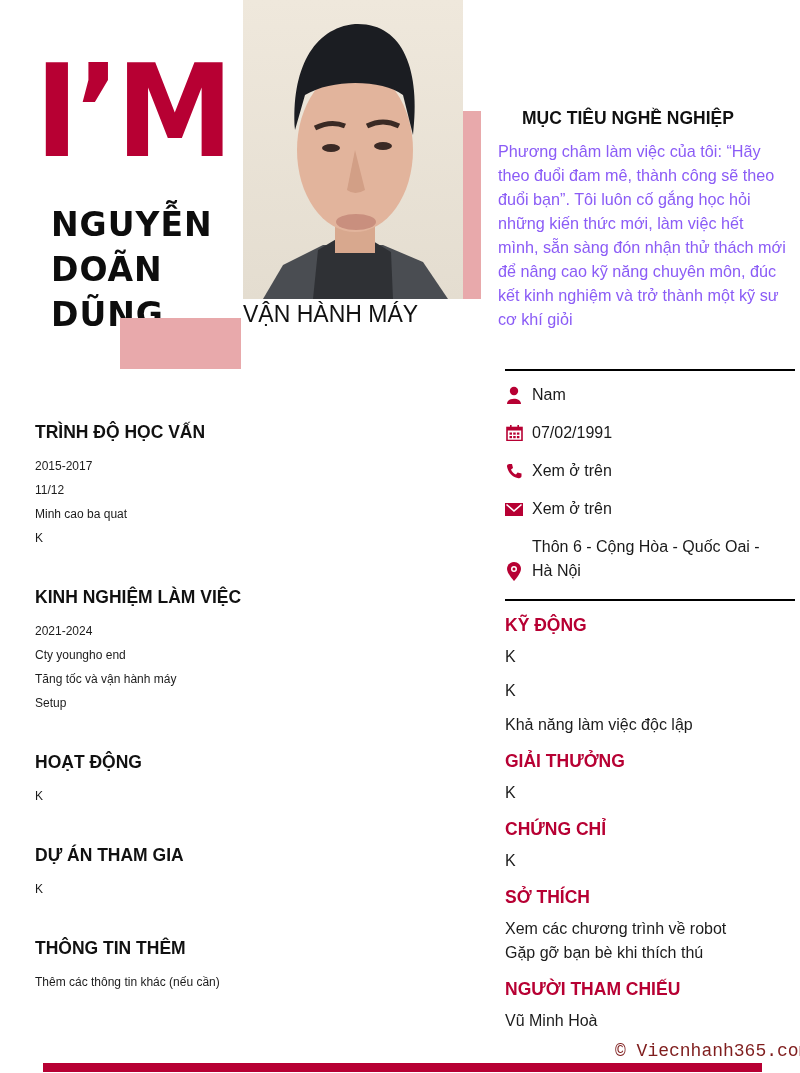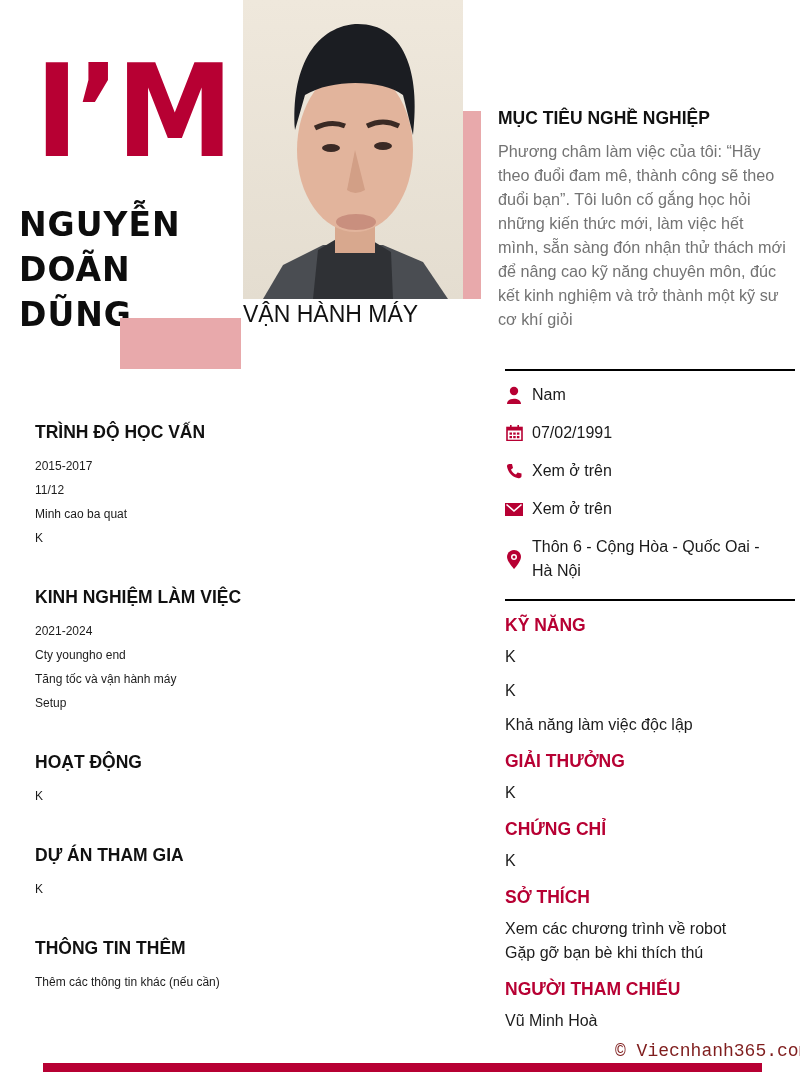--- a/index.html
+++ b/index.html
@@ -1,36 +1,36 @@
 <!DOCTYPE html>
 <html><head>
   <meta charset="utf-8">
   <style>
     * { margin: 0; padding: 0; box-sizing: border-box; }
     html, body { width: 800px; height: 1073px; background: #ffffff; overflow: hidden; }
     body { position: relative; font-family: "Liberation Sans", sans-serif; color: #1a1a1a; }
 
     .im-logo { position: absolute; left: 35px; top: 48px; font-family: "DejaVu Sans", sans-serif; font-weight: bold; font-size: 128px; line-height: 1; color: #b70033; letter-spacing: -4px; transform: scaleX(0.92); transform-origin: left top; }
-    .name { position: absolute; left: 19px; top: 202px; font-family: "DejaVu Sans", sans-serif; font-weight: bold; font-size: 33px; line-height: 45px; color: #0d0d0d; letter-spacing: 1px; z-index: 1; }
+    .name { position: absolute; left: 51px; top: 202px; font-family: "DejaVu Sans", sans-serif; font-weight: bold; font-size: 33px; line-height: 45px; color: #0d0d0d; letter-spacing: 1px; z-index: 1; }
     .name div { white-space: nowrap; }
     .pink-block-left { position: absolute; left: 120px; top: 318px; width: 121px; height: 51px; background: #e8a9ab; z-index: 2; }
 
     .photo { position: absolute; left: 243px; top: 0; width: 220px; height: 299px; overflow: hidden; background: #ede6d9; }
     .pink-block-right { position: absolute; left: 463px; top: 111px; width: 18px; height: 188px; background: #e8a9ab; }
     .job-title { position: absolute; left: 243px; top: 301px; font-size: 23px; color: #111; white-space: nowrap; }
 
     .objective { position: absolute; left: 498px; top: 108px; width: 290px; }
-    .objective h2 { font-size: 17.5px; font-weight: bold; color: #111; margin-bottom: 10px; }
-    .objective p { font-size: 16.2px; line-height: 24px; color: #737373; }
+    .objective h2 { font-size: 17.5px; font-weight: bold; color: #111; margin-bottom: 10px; margin-left: 24px; }
+    .objective p { font-size: 16.2px; line-height: 24px; color: #8b5cf6; }
 
     .hr { position: absolute; left: 505px; width: 290px; height: 2px; background: #000; }
     .hr.thin { height: 1.5px; }
 
     .contact { position: absolute; left: 505px; top: 383px; width: 290px; }
-    .contact-row { display: flex; align-items: center; font-size: 16px; line-height: 24px; margin-bottom: 14px; }
+    .contact-row { display: flex; align-items: flex-end; font-size: 16px; line-height: 24px; margin-bottom: 14px; }
     .contact-row .ic { width: 18px; height: 24px; margin-right: 9px; display: flex; align-items: center; justify-content: center; flex-shrink: 0; }
     .contact-row .txt { width: 250px; }
 
     .left-col { position: absolute; left: 35px; top: 385px; width: 440px; }
     .sec { margin-bottom: 22px; }
     .sec h3 { font-size: 17.5px; font-weight: bold; color: #111; margin-bottom: 11px; line-height: 22px; margin-top: 36px; }
     .sec .line { font-size: 12px; line-height: 24px; color: #1c1c1c; }
 
     .right-col { position: absolute; left: 505px; top: 613px; width: 290px; }
     .rsec h3 { font-size: 17.5px; font-weight: bold; color: #b70033; line-height: 24px; margin-bottom: 8px; }
@@ -167,21 +167,21 @@
     <div class="line">K</div>
   </div>
   <div class="sec">
     <h3>THÔNG TIN THÊM</h3>
     <div class="line">Thêm các thông tin khác (nếu cần)</div>
   </div>
 </div>
 
 <div class="right-col">
   <div class="rsec">
-    <h3>KỸ NĂNG</h3>
+    <h3>KỸ ĐỘNG</h3>
     <div class="line spaced">K</div>
     <div class="line spaced">K</div>
     <div class="line spaced">Khả năng làm việc độc lập</div>
   </div>
   <div class="rsec">
     <h3>GIẢI THƯỞNG</h3>
     <div class="line spaced">K</div>
   </div>
   <div class="rsec">
     <h3>CHỨNG CHỈ</h3>

